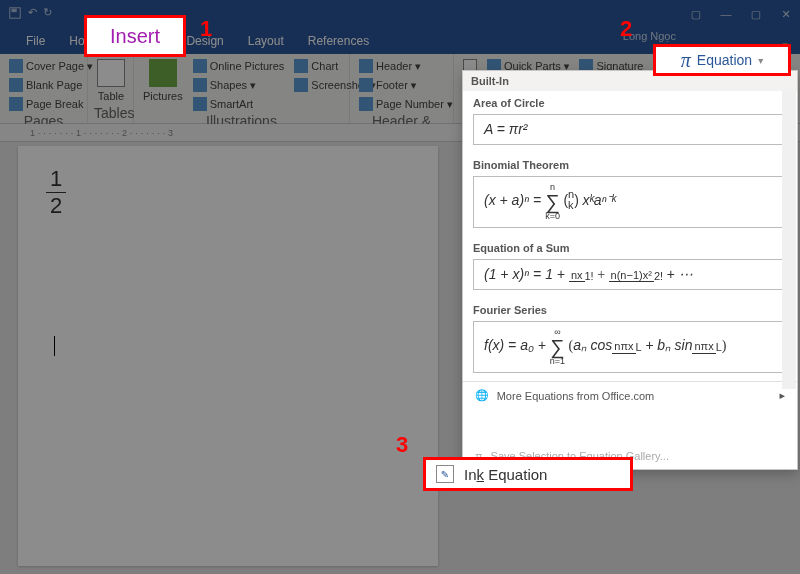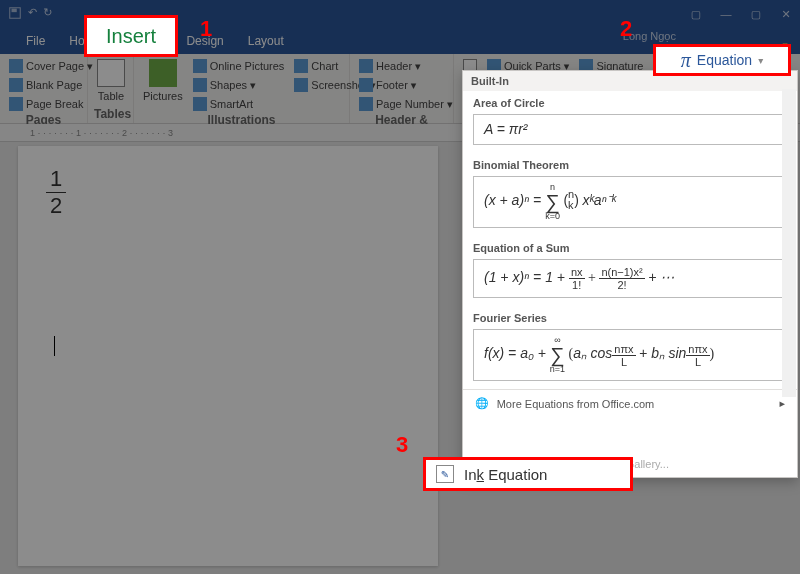--- a/index.html
+++ b/index.html
@@ -13,21 +13,21 @@
     .titlebar-user { margin-left: auto; padding-right: 6px; margin-top: 44px; }
     .titlebar-controls { display: flex; gap: 2px; }
     .titlebar-btn { width: 28px; height: 24px; display: flex; align-items: center; justify-content: center; color: #c8d4e8; font-size: 11px; }
     
     .menubar { height: 26px; background: #2b579a; display: flex; align-items: center; gap: 0; padding-left: 14px; color: #fff; font-size: 12px; }
     .menubar-item { padding: 4px 12px; }
     
     .ribbon { height: 70px; background: #f3f2f1; display: flex; border-bottom: 1px solid #d0cece; position: relative; z-index: 1; }
     .ribbon-group { border-right: 1px solid #e1dfdd; padding: 3px 6px 2px; display: flex; flex-direction: column; }
     .ribbon-group-body { flex: 1; display: flex; gap: 4px; align-items: flex-start; }
-    .ribbon-group-label { font-size: 12px; color: #666; text-align: center; font-weight: bold; }
+    .ribbon-group-label { font-size: 14px; color: #666; text-align: center; }
     .ribbon-btn { font-size: 11px; color: #444; display: flex; align-items: center; gap: 3px; padding: 2px 3px; white-space: nowrap; }
     .ribbon-btn-lg { flex-direction: column; text-align: center; }
     .ribbon-col { display: flex; flex-direction: column; gap: 1px; }
     .ribbon-ico { width: 14px; height: 14px; display: inline-block; background: #5b9bd5; }
     .ribbon-ico-lg { width: 28px; height: 28px; }
     
     .content { position: absolute; top: 124px; left: 0; right: 0; bottom: 0; background: #e6e6e6; z-index: 1; }
     .ruler { height: 18px; background: #f5f5f5; border-bottom: 1px solid #ccc; font-size: 9px; color: #888; display:flex; align-items:center; padding-left: 30px; }
     .page { position: absolute; left: 18px; top: 22px; width: 420px; height: 420px; background: #fff; box-shadow: 0 1px 3px rgba(0,0,0,0.2); padding: 20px 28px; }
     .fraction { font-family: 'Cambria Math', serif; font-size: 22px; color: #333; display: inline-flex; flex-direction: column; align-items: center; }
@@ -39,31 +39,31 @@
     .gallery-hdr { padding: 4px 8px; font-weight: 600; color: #555; background: #f3f2f1; }
     .gallery-sect { padding: 6px 10px 2px; font-weight: 600; color: #555; }
     .gallery-item { margin: 3px 10px 8px; border: 1px solid #bbb; padding: 6px 10px; font-family: 'Cambria Math', serif; font-size: 14px; color: #333; background: #fff; }
     .gallery-footer { border-top: 1px solid #e1dfdd; }
     .gallery-link { padding: 7px 12px; display: flex; align-items: center; gap: 8px; font-size: 11px; color: #555; }
     .gallery-link.disabled { color: #aaa; }
     .gallery-scroll { position: absolute; right: 1px; top: 18px; bottom: 80px; width: 14px; background: #f0f0f0; }
     
     .hl { position: absolute; border: 3px solid #ff0000; z-index: 20; background: #fff; display: flex; align-items: center; justify-content: center; }
     .hl-label { position: absolute; color: #ff0000; font-weight: bold; font-size: 22px; z-index: 21; }
-    .hl1 { left: 84px; top: 15px; width: 94px; height: 42px; font-size: 20px; color: #15803d; }
+    .hl1 { left: 84px; top: 15px; width: 102px; height: 42px; font-size: 20px; color: #a21caf; }
     .hl2 { left: 653px; top: 44px; width: 138px; height: 32px; font-size: 14px; color: #2b579a; gap: 6px; }
     .hl2 .pi { font-family: serif; font-size: 20px; font-style: italic; }
     .hl3 { left: 423px; top: 457px; width: 210px; height: 34px; font-size: 15px; color: #333; justify-content: flex-start; padding-left: 10px; gap: 10px; }
     .hl3 .ico { width: 18px; height: 18px; border: 1px solid #888; display: flex; align-items: center; justify-content: center; font-size: 10px; color: #2b579a; }
     
     .eq-top { position: absolute; right: 8px; top: 38px; display: flex; gap: 8px; font-size: 11px; color: #c8d4e8; z-index: 2; }
     .emoji { color: #ffc83d; font-size: 14px; }
     .sum { display: inline-flex; flex-direction: column; align-items: center; font-size: 9px; line-height: 1; vertical-align: middle; }
     .sum .sigma { font-size: 20px; }
-    .frac { display: inline-flex; flex-direction: column; align-items: center; font-size: 11px; line-height: 1.1; vertical-align: middle; }
+    .frac { display: inline-flex; flex-direction: row; align-items: center; font-size: 11px; line-height: 1.1; vertical-align: middle; }
     .frac .t { border-bottom: 1px solid #333; padding: 0 2px; }
     .binom { display: inline-flex; align-items: center; }
     .binom .col { display: inline-flex; flex-direction: column; font-size: 11px; line-height: 1; }
   </style>
 </head>
 <body>
 
 <div class="titlebar">
   <div class="titlebar-left">
     <span><svg class="titlebar-icon" viewBox="0 0 16 16">
@@ -81,20 +81,21 @@
     <span class="titlebar-btn">✕</span>
   </div>
 </div>
 
 <div class="menubar">
   <span class="menubar-item">File</span>
   <span class="menubar-item">Home</span>
   <span class="menubar-item" style="visibility:hidden">Insert</span>
   <span class="menubar-item" style="margin-left:7px">Design</span>
   <span class="menubar-item">Layout</span>
+  <span class="menubar-item">References</span>
   <div class="eq-top">
     <span class="emoji">☺</span>
   </div>
 </div>
 
 <div class="ribbon">
   <div class="ribbon-group" style="width:88px">
     <div class="ribbon-group-body">
         <div class="ribbon-col">
       <div class="ribbon-btn"><span class="ribbon-ico"></span><span>Cover Page</span> ▾</div>

